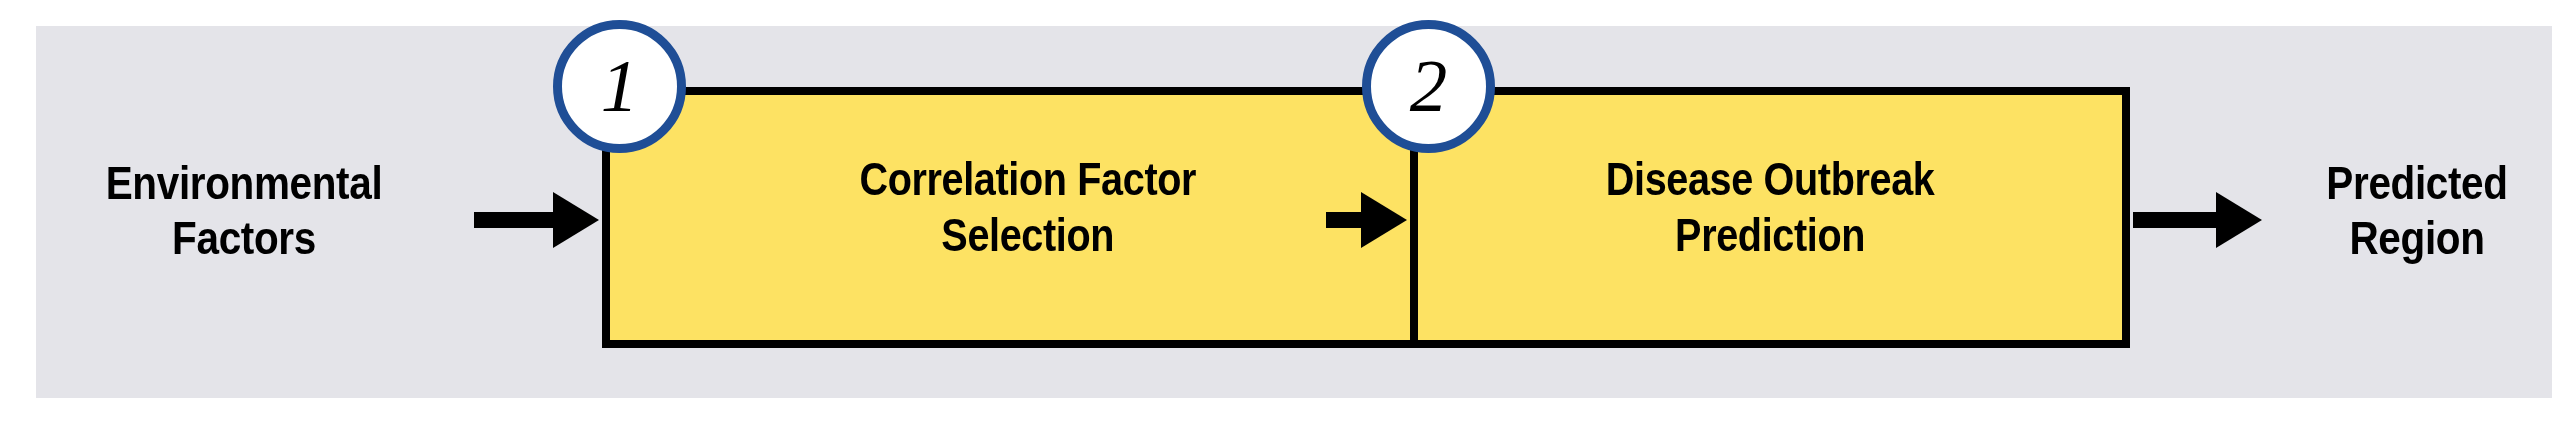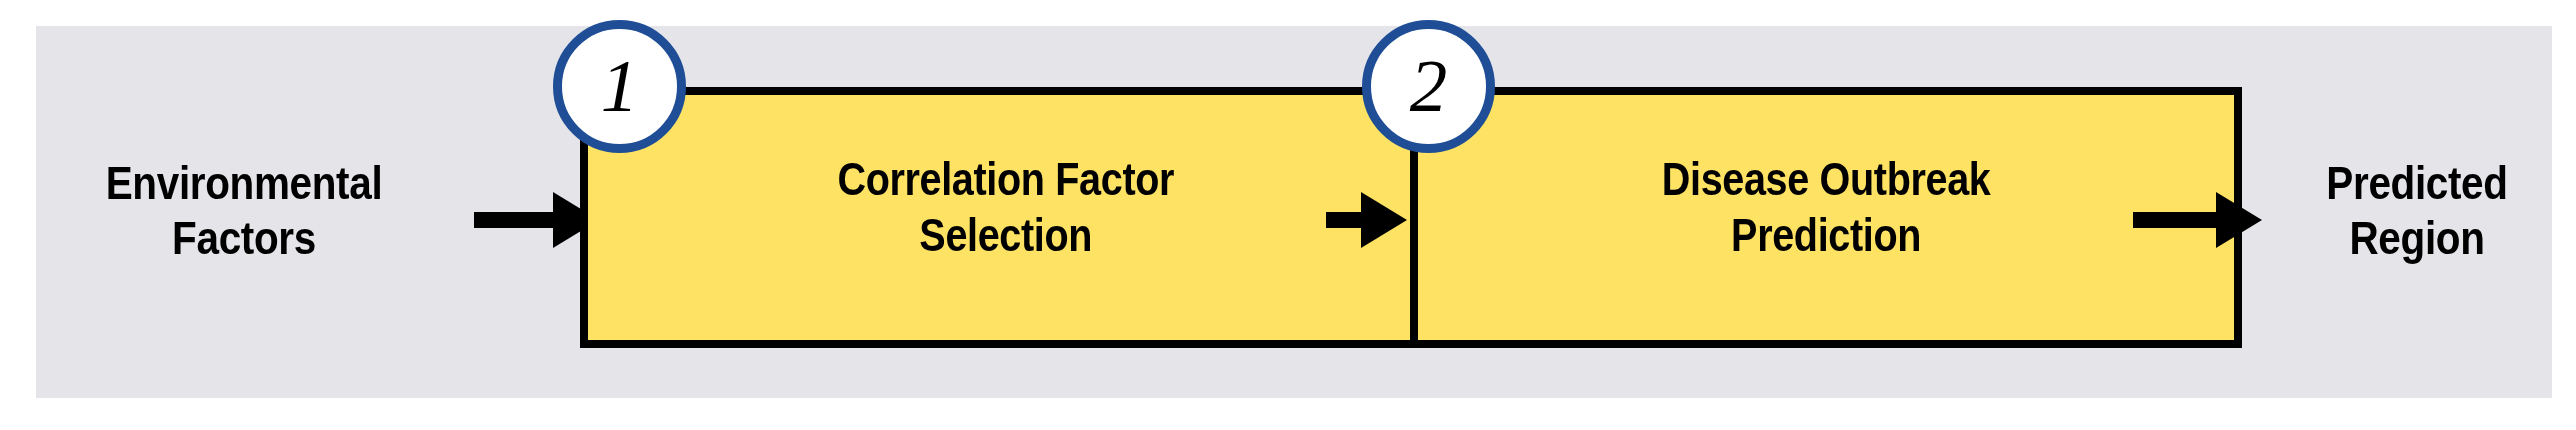--- a/index.html
+++ b/index.html
@@ -55,22 +55,22 @@
     position: absolute;
     top: 87px;
     height: 261px;
     background: #fde263;
     border: 8px solid #000000;
     box-sizing: border-box;
     display: flex;
     align-items: center;
     justify-content: center;
   }
-  #box-1 { left: 580px;  width: 852px; }
-  #box-2 { left: 1410px; width: 832px; }
+  #box-1 { left: 602px;  width: 852px; }
+  #box-2 { left: 1410px; width: 720px; }
   .pbox-label {
     color: #000000;
     font-weight: 700;
     font-size: 46px;
     line-height: 1.22;
     text-align: center;
     letter-spacing: -0.4px;
     transform: scaleX(0.86);
     transform-origin: center center;
     white-space: nowrap;

